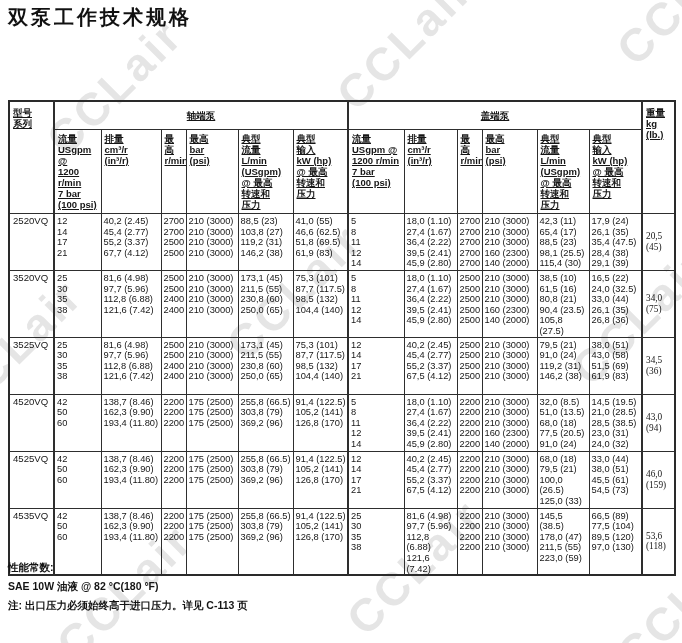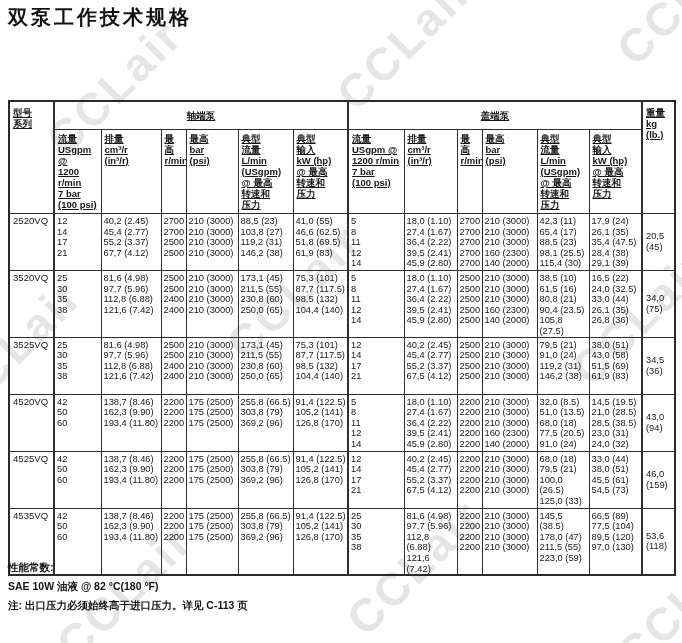--- a/index.html
+++ b/index.html
@@ -26,21 +26,21 @@
   .spec-table th, .spec-table td {
     border:1px solid #2e2e2e; overflow:hidden; white-space:pre-line;
     text-align:left; box-sizing:border-box;
   }
   .spec-table thead th { font-weight:bold; font-size:9.5px; line-height:11px; vertical-align:top; padding:3px 3px;text-decoration:underline; }
   .spec-table th.band { text-align:center; vertical-align:middle; height:17px; padding:8px 2px; }
   .spec-table th.model-h, .spec-table th.weight-h { vertical-align:top; padding-top:5px; }
   .sec-start { border-left-width:2px !important; }
   .spec-table tbody td { font-size:9.3px; line-height:10.6px; vertical-align:top; padding:2px 1px 0 2px; height:57px; }
   .spec-table td.model { font-size:9.6px; padding-left:3px;margin-top:39px; }
-  .spec-table td.weight { vertical-align:middle; padding:0 0 0 3px; }
+  .spec-table td.weight { vertical-align:middle; padding:0 0 0 3px;font-family:Liberation Serif, serif; }
   .footer { position:absolute; left:8px; top:558px; font-size:10.5px; line-height:19px; color:#141414;font-weight:bold; }
   .footer div { white-space:pre; }
 </style>
 </head>
 <body>
 
 <div class="page">
   <div class="watermark-layer" id="watermark-layer">
       <span class="wm" style="left: 30px; top: 60px;">CCLair</span>
       <span class="wm" style="left: 320px; top: 15px;">CCLair</span>

